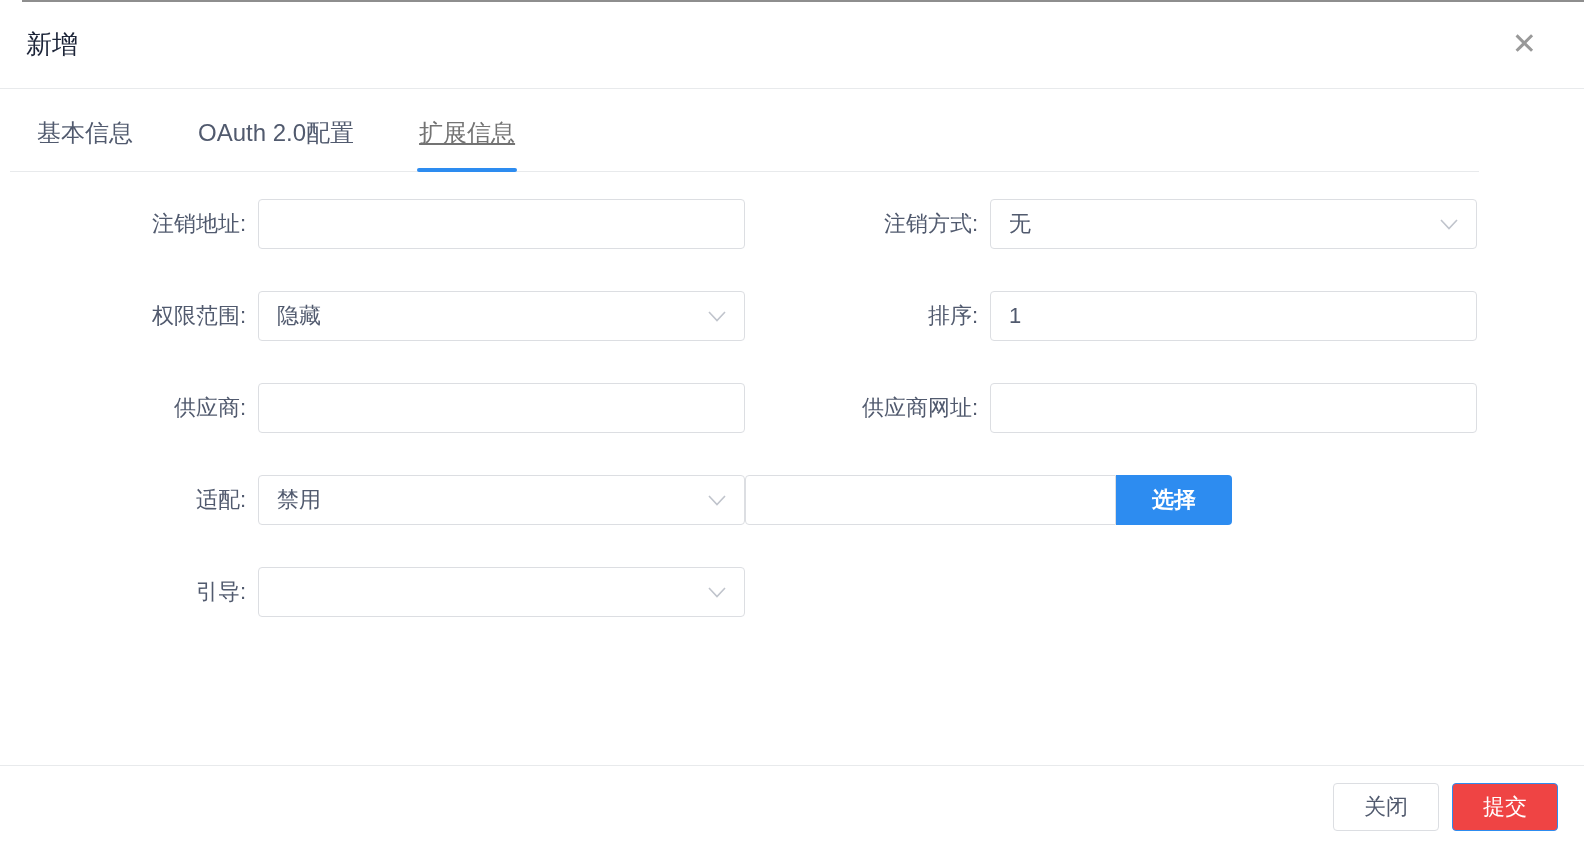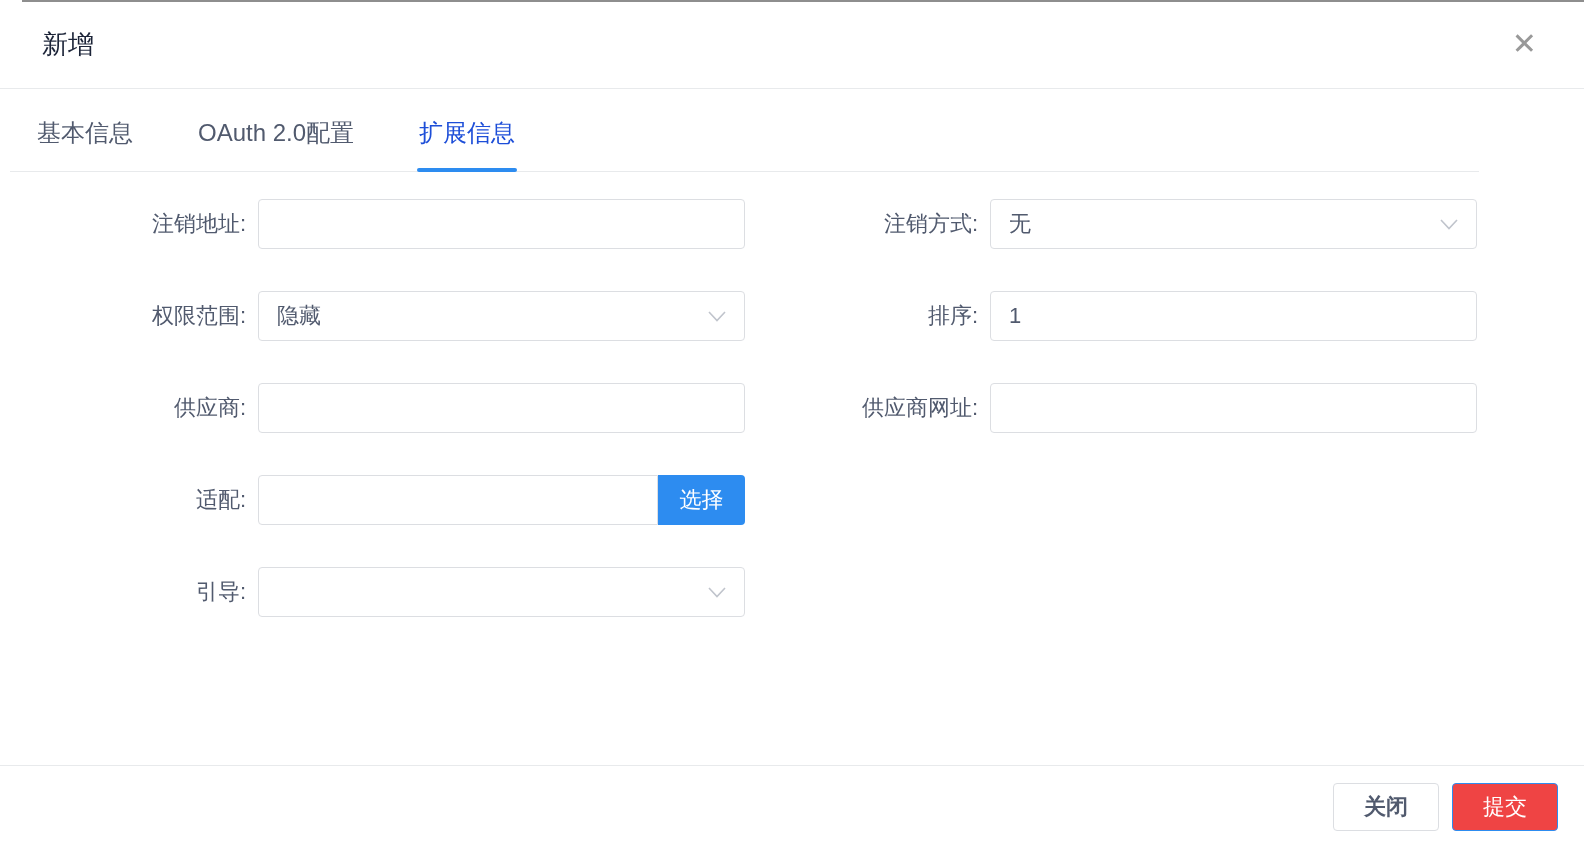--- a/index.html
+++ b/index.html
@@ -3,58 +3,58 @@
 <meta charset="utf-8">
 <style>
   * { margin:0; padding:0; box-sizing:border-box; }
   html,body { background:#fff; }
   body { font-family:"Liberation Sans","DejaVu Sans",sans-serif; }
   .modal { position:relative; width:1584px; height:850px; background:#fff; overflow:hidden; }
   .top-strip { position:absolute; top:0; left:22px; right:0; height:2px; background:#8e8e8e; }
 
   
   .dlg-header { height:89px; border-bottom:1px solid #e8eaec; display:flex; align-items:center;
-                justify-content:space-between; padding:0 47px 0 42px; }
+                justify-content:space-between; padding:0 47px 0 26px; }
   .dlg-title { font-size:26px; color:#1c2438; }
   .close-btn { font-size:30px; color:#999; line-height:1; cursor:pointer; user-select:none; }
 
   
   .tabs { margin-left:10px; width:1469px; height:83px; border-bottom:1px solid #e8eaec;
           display:flex; align-items:flex-end; padding-left:27px; gap:65px; }
   .tab { font-size:24px; color:#515a6e; padding-bottom:22px; position:relative; cursor:pointer; white-space:nowrap; }
-  .tab.active { color:#1d4ed8; }
+  .tab.active { color:#737373;text-decoration:underline; }
   .tab.active::after { content:""; position:absolute; left:-2px; right:-2px; bottom:-1px;
                        height:4px; background:#2d8cf0; border-radius:2px; }
 
   
   .form { padding-top:27px; }
   .form-row { display:flex; align-items:flex-end; height:50px; margin-bottom:42px; }
   .f-label { width:246px; text-align:right; font-size:22px; color:#515a6e; line-height:50px;
              margin-right:12px; white-space:nowrap; }
   .f-label.r { width:233px; }
   .ctl { height:50px; border:1px solid #dcdee2; border-radius:4px; background:#fff;
          font-size:22px; color:#515a6e; }
   input.ctl { padding:0 18px; outline:none; font-family:inherit; }
   .w-std { width:487px; }
   .select { width:487px; display:flex; align-items:center; justify-content:space-between;
             padding:0 18px; cursor:pointer; }
   .select .val { font-size:22px; color:#515a6e; min-height:1px; }
   .chevron { flex:0 0 auto; display:flex; }
   .input-group { display:flex; width:487px; }
   .input-group input { flex:1; min-width:0; border-radius:4px 0 0 4px; }
-  .group-btn { width:87px; border:none; background:#2d8cf0; color:#fff; font-size:22px;
-               border-radius:0 4px 4px 0; cursor:pointer; font-family:inherit; }
+  .group-btn { width:116px; border:none; background:#2d8cf0; color:#fff; font-size:22px;
+               border-radius:0 4px 4px 0; cursor:pointer; font-family:inherit;font-weight:bold; }
   .desc-input { width:973px; border-color:#57a3f3 !important; }
 
   
   .dlg-footer { position:absolute; left:0; right:0; bottom:0; height:85px; border-top:1px solid #e8eaec;
                 display:flex; justify-content:flex-end; align-items:flex-start;
                 padding:17px 26px 0 0; gap:13px; background:#fff; }
   .btn { height:48px; padding:0 30px; border-radius:4px; font-size:22px; cursor:pointer; font-family:inherit; }
-  .btn-default { background:#fff; border:1px solid #dcdee2; color:#515a6e;font-weight:bold; }
+  .btn-default { background:#fff; border:1px solid #dcdee2; color:#515a6e; }
   .btn-primary { background:#ef4444; border:1px solid #2d8cf0; color:#fff; }
 </style>
 </head>
 <body>
 
 <div class="modal">
   <div class="top-strip"></div>
 
   <div class="dlg-header">
     <div class="dlg-title">新增</div>
@@ -99,20 +99,28 @@
 
     <div class="form-row">
       <div class="f-label">供应商:</div>
       <input class="ctl w-std" type="text" value="" style="">
       <div class="f-label r">供应商网址:</div>
       <input class="ctl w-std" type="text" value="" style="">
     </div>
 
     <div class="form-row">
       <div class="f-label">适配:</div>
+      <div class="ctl select">
+        <span class="val">禁用</span>
+        <span class="chevron">
+          <svg width="18" height="11" viewBox="0 0 18 11">
+              <polyline points="1,1 9,9.5 17,1" fill="none" stroke="#c0c4cc" stroke-width="1.6"></polyline>
+            </svg>
+        </span>
+      </div>
       <div class="input-group">
         <input class="ctl" type="text" value="" style="">
         <button class="group-btn">选择</button>
       </div>
     </div>
 
     <div class="form-row">
       <div class="f-label">引导:</div>
       <div class="ctl select">
         <span class="val"></span>

